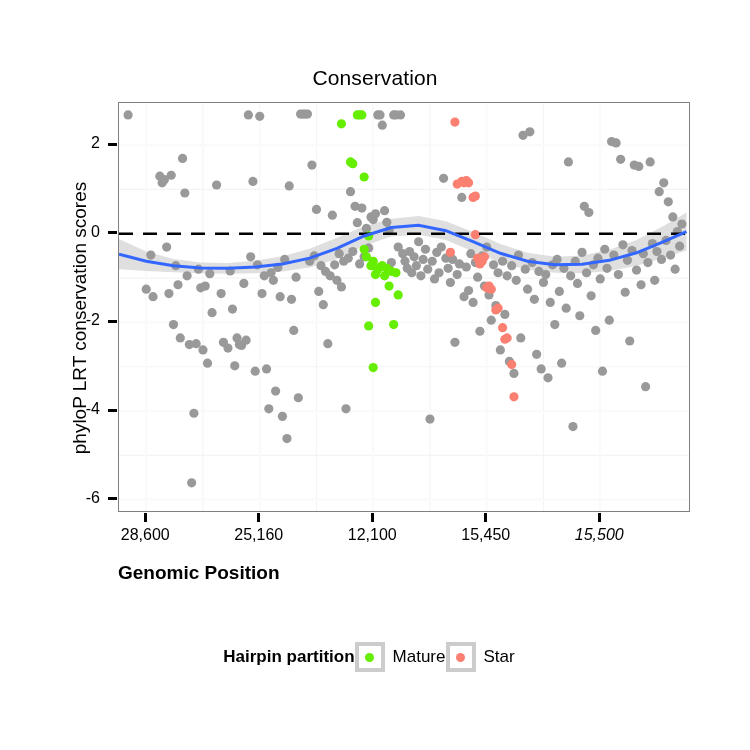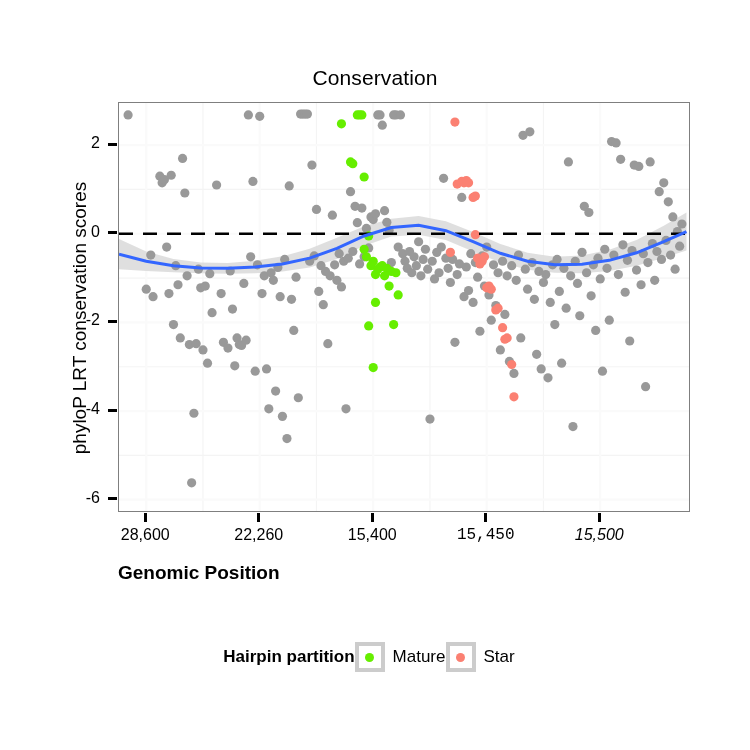--- a/index.html
+++ b/index.html
@@ -476,25 +476,25 @@
       <div class="ytick-label" style="left: 60px; top: 311.405px;">-2</div>
       <div class="ytick-mark" style="left: 108px; top: 408.554px;"></div>
       <div class="ytick-label" style="left: 60px; top: 400.054px;">-4</div>
       <div class="ytick-mark" style="left: 108px; top: 497.203px;"></div>
       <div class="ytick-label" style="left: 60px; top: 488.703px;">-6</div>
     </div>
   <div id="x-axis">
       <div class="xtick-mark" style="left: 143.738px; top: 513px;"></div>
       <div class="xtick-label" style="left: 105.238px; top: 526px;">28,600</div>
       <div class="xtick-mark" style="left: 257.23px; top: 513px;"></div>
-      <div class="xtick-label" style="left: 218.73px; top: 526px;">22,260</div>
+      <div class="xtick-label" style="left: 218.73px; top: 526px;">25,160</div>
       <div class="xtick-mark" style="left: 370.722px; top: 513px;"></div>
-      <div class="xtick-label" style="left: 332.222px; top: 526px;">15,400</div>
+      <div class="xtick-label" style="left: 332.222px; top: 526px;">12,100</div>
       <div class="xtick-mark" style="left: 484.214px; top: 513px;"></div>
-      <div class="xtick-label" style="left: 445.714px; top: 526px; font-family: Liberation Mono, monospace;">15,450</div>
+      <div class="xtick-label" style="left: 445.714px; top: 526px;">15,450</div>
       <div class="xtick-mark" style="left: 597.706px; top: 513px;"></div>
       <div class="xtick-label" style="left: 559.206px; top: 526px; font-style: italic;">15,500</div>
     </div>
 
   <div class="xlab">Genomic Position</div>
 
   <div id="legend">
     <span class="legend-title">Hairpin partition</span>
   <div class="legend-item">
         <span class="legend-key">

